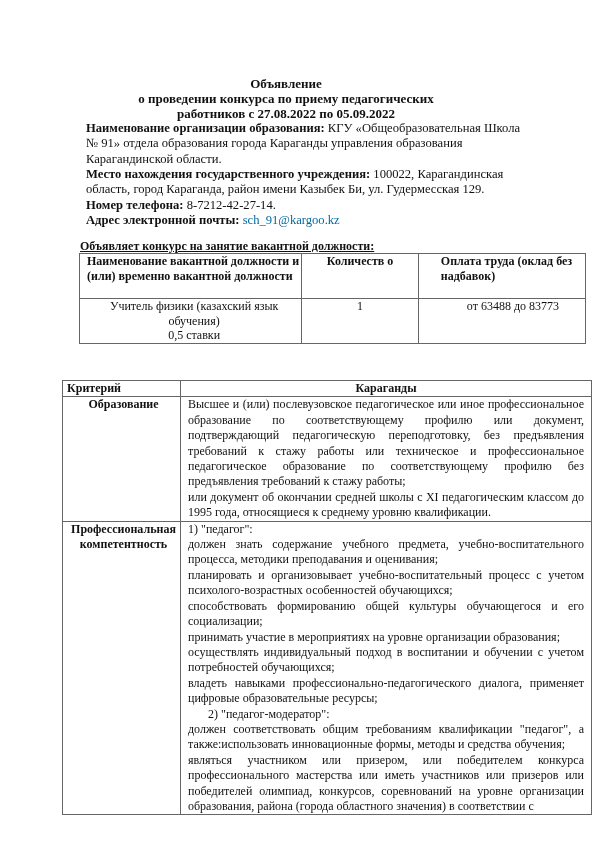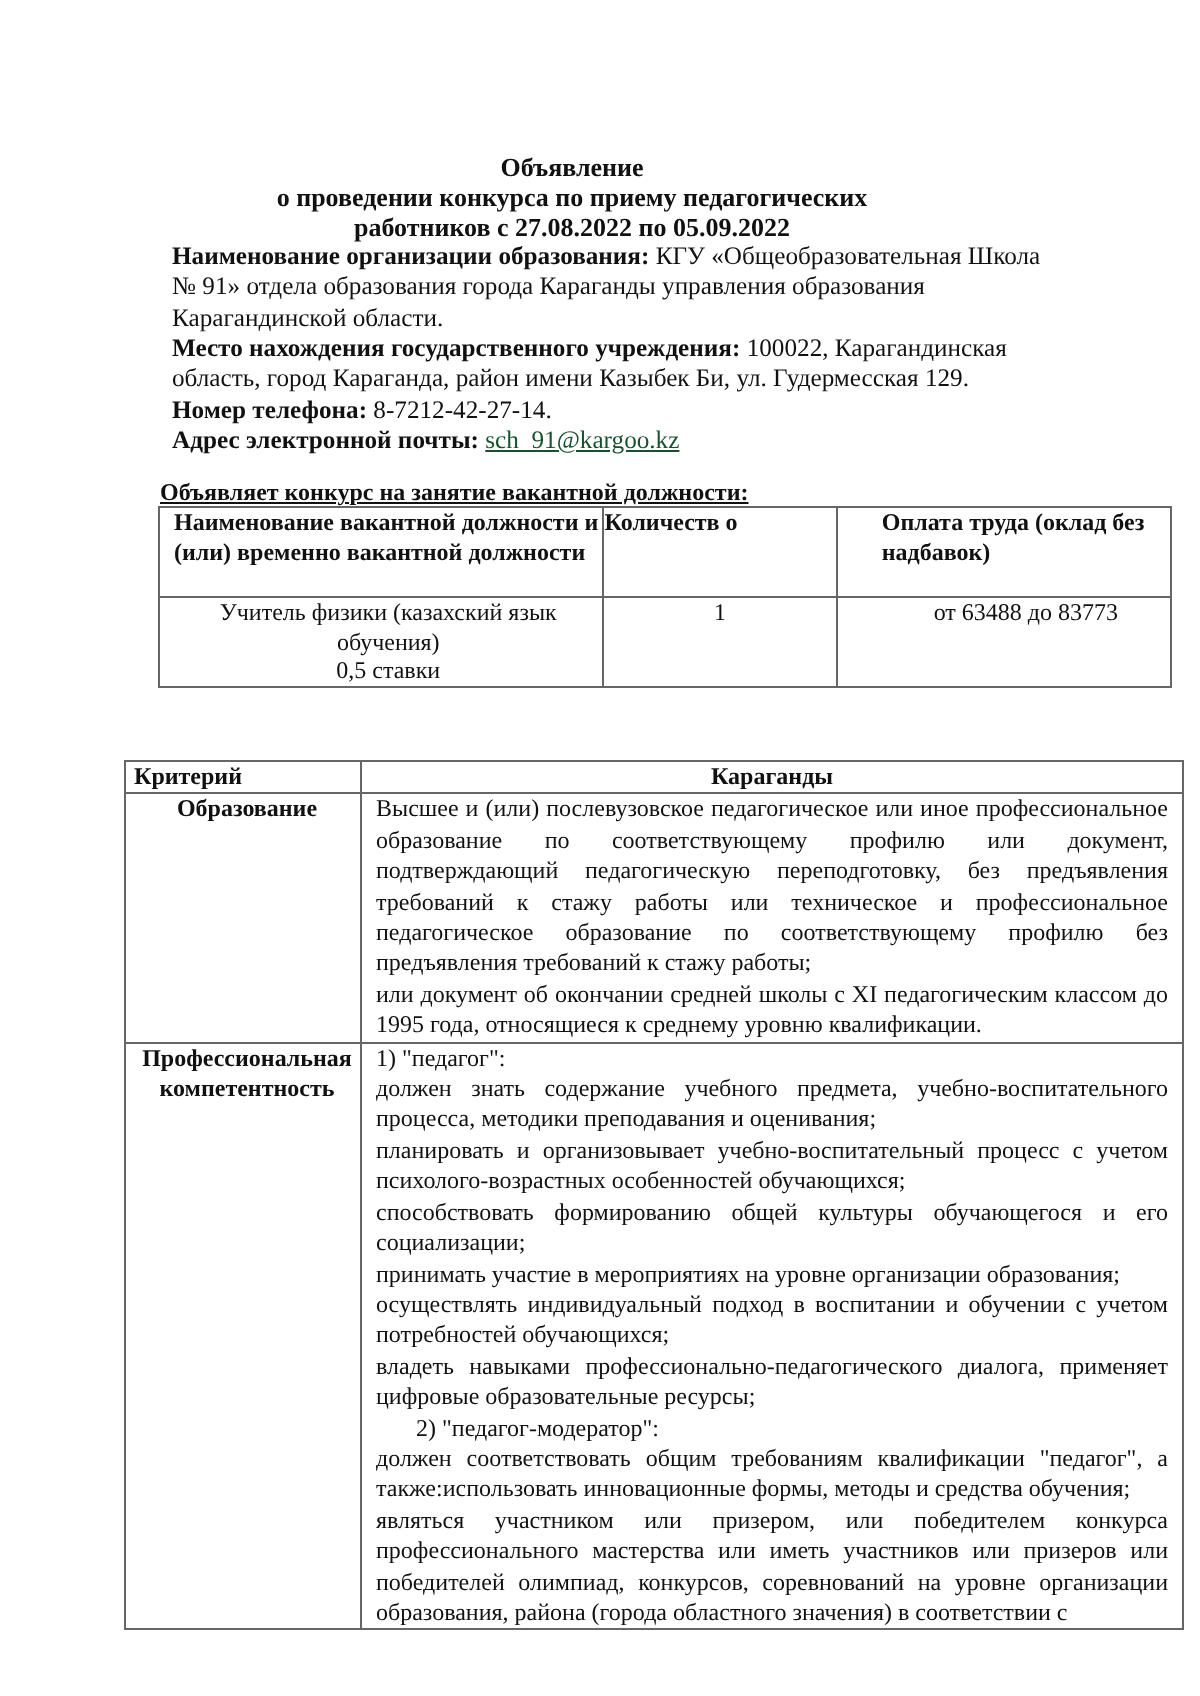--- a/index.html
+++ b/index.html
@@ -3,21 +3,21 @@
 <meta charset="utf-8">
 <style>
   html, body { margin: 0; padding: 0; background: #ffffff; }
   body { width: 600px; height: 848px; position: relative; overflow: hidden;
          font-family: "Liberation Serif", "DejaVu Serif", serif; color: #111; }
   .page { position: absolute; left: 0; top: 0; width: 600px; height: 848px; }
   .title { position: absolute; left: 0; width: 572px; text-align: center;
            font-weight: bold; font-size: 13px; line-height: 15px; }
   .info { position: absolute; left: 86px; width: 440px; font-size: 12.6px; line-height: 15.4px; }
   .info .lbl { font-weight: bold; }
-  .info a { color: #14532d; text-decoration: underline; }
+  .info a { color: #0369a1; }
   .announce { position: absolute; left: 80px; top: 239px; font-weight: bold; font-size: 12px; text-decoration: underline; }
   table { border-collapse: collapse; position: absolute; }
   td, th { border: 1px solid #666; vertical-align: top; padding: 0; text-align: center; }
   #vac { left: 79px; top: 253px; width: 507px; font-size: 12px; line-height: 14.5px; }
   #vac th { font-weight: bold; text-align: left; height: 44px; font-family: Liberation Serif, serif; }
   #vac td { height: 44px; }
   #vac tr.r2 td { height: 32px; }
   .c1 { width: 229px; padding-left: 7px !important; }
   .c2 { width: 122px; text-align: center; }
   .c3 { width: 154px; padding-left: 22px !important; }
@@ -52,21 +52,21 @@
     <span class="lbl">Адрес электронной почты:</span>
     <a>sch_91@kargoo.kz</a>
   </div>
 
   <div class="announce">Объявляет конкурс на занятие вакантной должности:</div>
 
   <table id="vac">
     <tbody>
         <tr>
       <th class="c1">Наименование вакантной должности и (или) временно вакантной должности</th>
-      <th class="c2" style="">Количеств о</th>
+      <th class="c2" style="text-align:center">Количеств о</th>
       <th class="c3">Оплата труда (оклад без надбавок)</th>
     </tr>
     <tr>
       <td class="c1">
         <div>Учитель физики (казахский язык обучения)</div>
         <div>0,5 ставки</div>
       </td>
       <td class="c2">1</td>
       <td class="c3">от 63488 до 83773</td>
     </tr>

